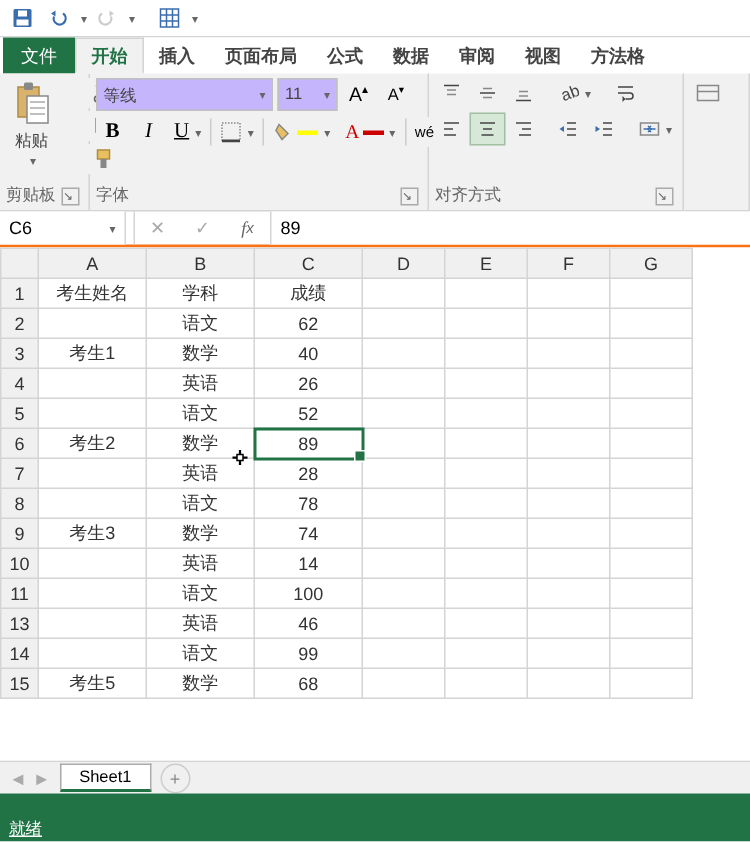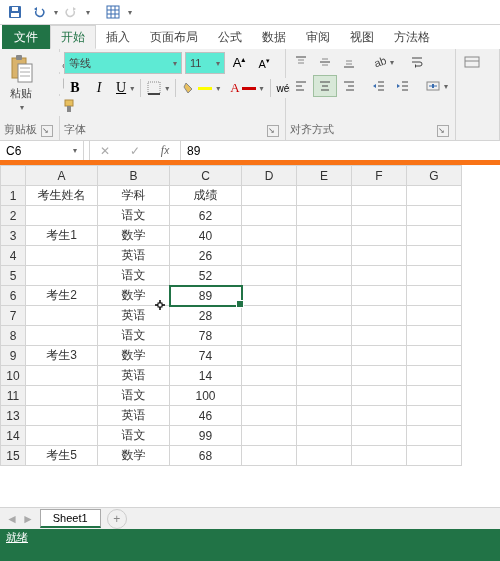--- a/index.html
+++ b/index.html
@@ -6,45 +6,45 @@
   body { width: 500px; height: 561px; background: #fff; font-size: 12px; overflow: hidden; display: flex; flex-direction: column; }
   
   
   .title-bar { height: 25px; background: #fff; border-bottom: 1px solid #d4d4d4; display: flex; align-items: center; padding: 0 4px; gap: 2px; }
   .qat-btn { width: 22px; height: 20px; display: flex; align-items: center; justify-content: center; cursor: pointer; }
   .qat-sep { width: 8px; }
   
   
   .ribbon-tabs { display: flex; height: 24px; background: #fff; align-items: flex-end; padding-left: 2px; }
   .file-tab { background: #217346; color: #fff; padding: 4px 12px 4px; font-size: 12px; height: 24px; display: flex; align-items: center; cursor: pointer; }
-  .tab { padding: 4px 10px; font-size: 12px; color: #444; cursor: pointer; height: 24px; display: flex; align-items: center; }
+  .tab { padding: 4px 10px; font-size: 12px; color: #444; cursor: pointer; height: 24px; display: flex; align-items: center; font-weight: bold; }
   .tab.active { color: #217346; border: 1px solid #d4d4d4; border-bottom: 1px solid #f1f1f1; background: #f1f1f1; position: relative; }
   
   
   .ribbon { background: #f1f1f1; border-bottom: 1px solid #d4d4d4; display: flex; height: 92px; }
   .group { border-right: 1px solid #d4d4d4; display: flex; flex-direction: column; padding: 3px 4px 0; }
   .group-body { flex: 1; display: flex; align-items: flex-start; gap: 20px; }
   .group-label { text-align: left; font-size: 11px; color: #666; padding: 2px 0 3px; position: relative; }
   .group-label .launcher { position: absolute; right: 2px; bottom: 3px; width: 12px; height: 12px; border: 1px solid #aaa; font-size: 8px; line-height: 10px; color: #666; cursor: pointer; }
   .big-btn { display: flex; flex-direction: column; align-items: center; gap: 2px; padding: 2px 4px; cursor: pointer; }
   .big-btn .lbl { font-size: 11px; color: #444; }
   .stack { display: flex; flex-direction: column; gap: 2px; }
   .mini { width: 22px; height: 20px; display: flex; align-items: center; justify-content: center; cursor: pointer; background: #f1f1f1; }
   .mini.wide { width: auto; padding: 0 4px; gap: 2px; }
-  .sel { height: 22px; border: 1px solid #c0c0c0; background: #5eead4; display: flex; align-items: center; padding: 0 4px; font-size: 11px; color: #444; cursor: pointer; justify-content: space-between; }
+  .sel { height: 22px; border: 1px solid #c0c0c0; background: #c4b5fd; display: flex; align-items: center; padding: 0 4px; font-size: 11px; color: #444; cursor: pointer; justify-content: space-between; }
   .font-name { width: 118px; }
   .font-size { width: 40px; }
   .caret { font-size: 8px; color: #666; margin-left: 2px; }
   .bold { font-weight: bold; font-family: "Times New Roman"; font-size: 14px; }
   .italic { font-style: italic; font-family: "Times New Roman"; font-size: 14px; }
   .under { text-decoration: underline; font-family: "Times New Roman"; font-size: 14px; }
   .swatch { width: 14px; height: 3px; display: inline-block; }
 
   
-  .fbar { height: 24px; border-bottom: 5px solid #f97316; display: flex; align-items: stretch; }
+  .fbar { height: 24px; border-bottom: 2px solid #f97316; display: flex; align-items: stretch; }
   .name-box { width: 84px; border-right: 1px solid #d4d4d4; display: flex; align-items: center; padding: 0 6px; font-size: 12px; justify-content: space-between; background: #fff; }
   .fx-btn { width: 30px; display: flex; align-items: center; justify-content: center; color: #aaa; cursor: pointer; }
   .fx-btn.fx { font-style: italic; font-family: "Times New Roman"; color: #666; }
   .fx-input { flex: 1; border: none; padding: 0 6px; font-size: 12px; outline: none; border-left: 1px solid #d4d4d4; }
   
   
   .grid-wrap { flex: 1; overflow: hidden; position: relative; background: #fff; }
   table.grid { border-collapse: collapse; table-layout: fixed; }
   .grid th, .grid td { border: 1px solid #d4d4d4; font-size: 12px; font-weight: normal; color: #333; }
   .grid th { background: #f0f0f0; text-align: center; }
@@ -58,21 +58,21 @@
   .grid td.selected::after { content: ""; position: absolute; right: -3px; bottom: -3px; width: 6px; height: 6px; background: #217346; border: 1px solid #fff; }
   .cursor-icon { position: absolute; pointer-events: none; }
 
   
   .sheet-bar { height: 22px; border-top: 1px solid #d4d4d4; display: flex; align-items: center; background: #f0f0f0; }
   .sheet-nav { display: flex; padding: 0 6px; gap: 4px; color: #aaa; }
   .sheet-tab { background: #fff; border: 1px solid #aaa; border-bottom: 2px solid #217346; padding: 2px 12px; font-size: 11px; cursor: pointer; text-align: right; }
   .sheet-add { width: 20px; height: 20px; display: flex; align-items: center; justify-content: center; border: 1px solid #ccc; border-radius: 50%; margin-left: 6px; color: #888; font-size: 12px; cursor: pointer; }
   
   
-  .status { height: 20px; background: #217346; color: #fff; font-size: 11px; padding: 16px 6px; display: flex; align-items: flex-end; text-decoration: underline; }
+  .status { height: 20px; background: #217346; color: #fff; font-size: 11px; padding: 16px 6px; display: flex; align-items: flex-start; text-decoration: underline; }
   
   svg { display: block; }
 </style>
 </head>
 <body>
 
 <div class="title-bar">
   <div class="qat-btn">
     <svg width="14" height="14">
         <rect x="1" y="1" width="12" height="12" fill="#3a6db0" rx="1"></rect>

